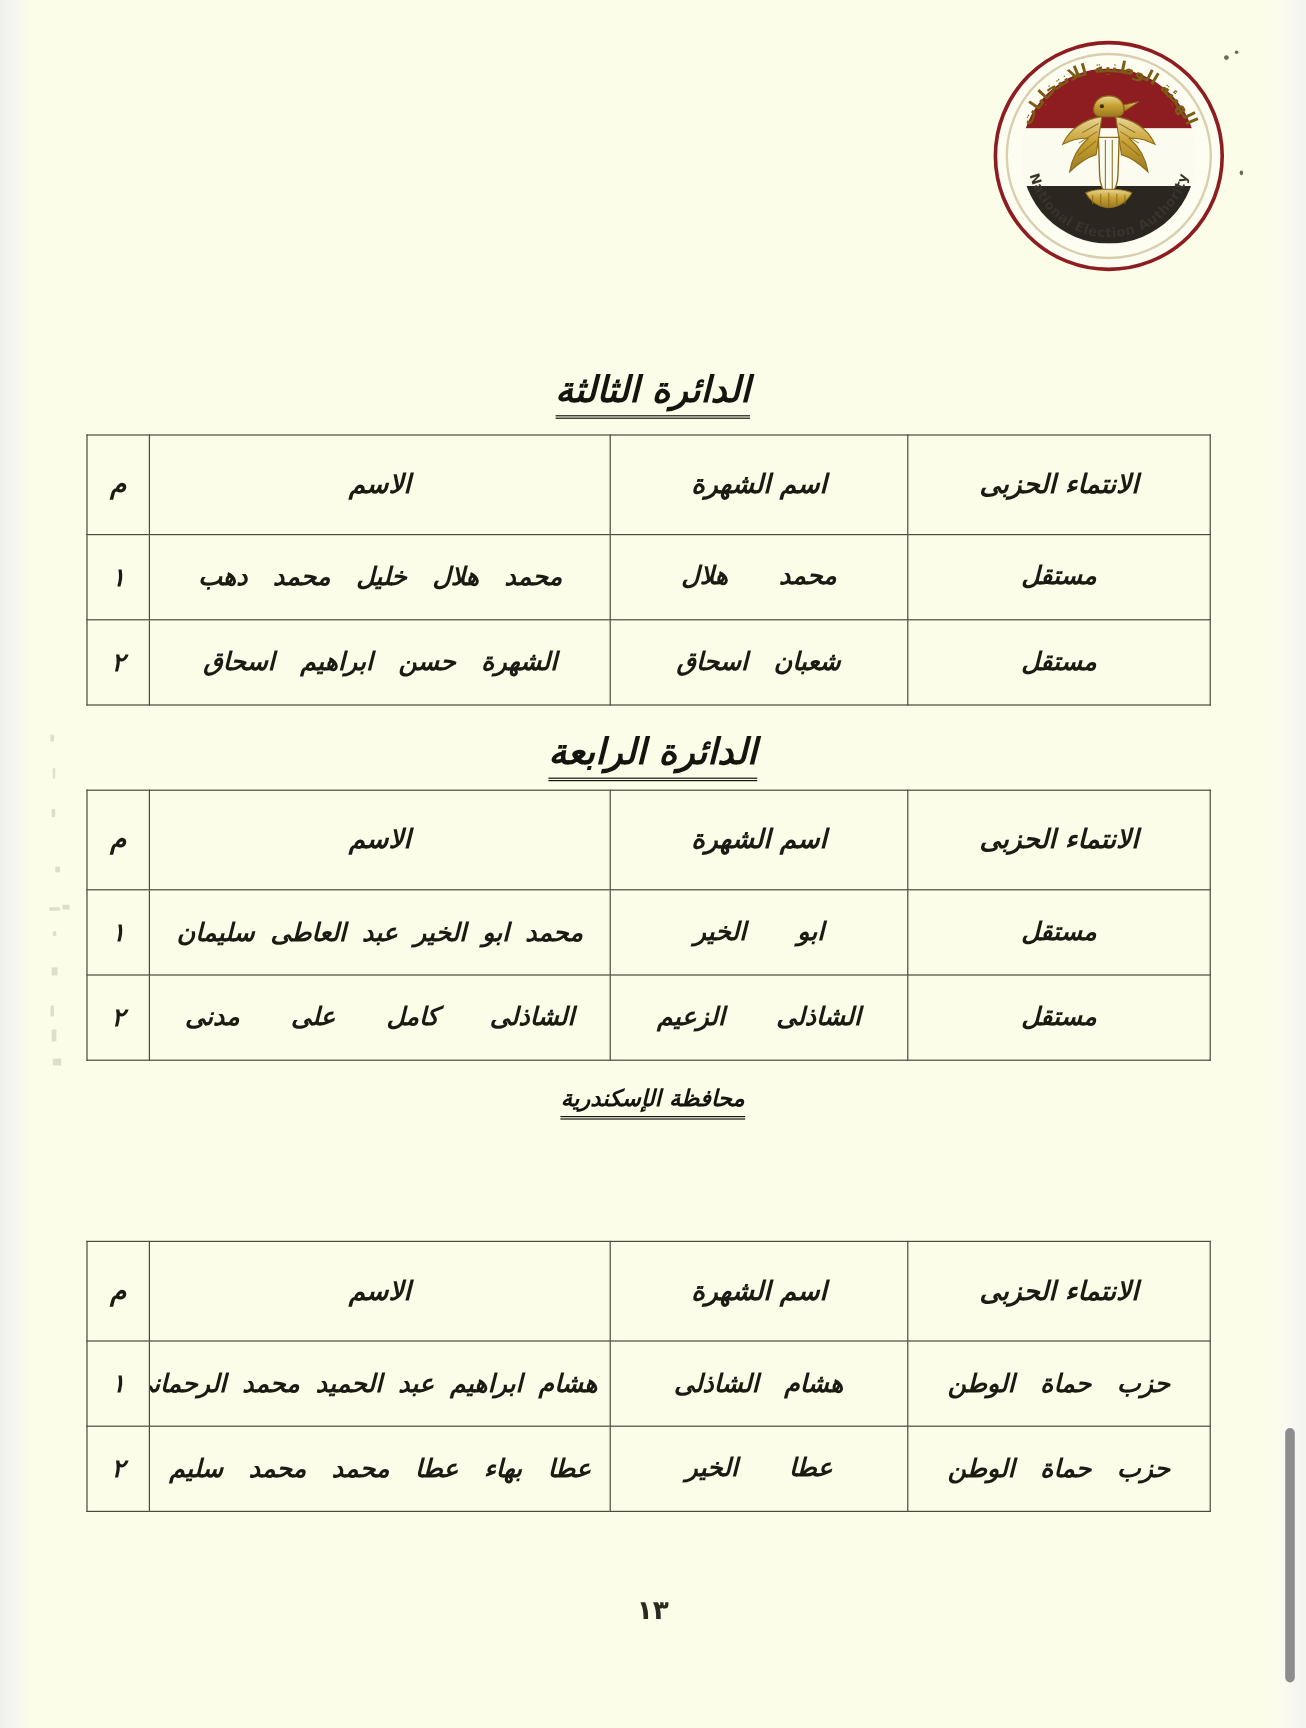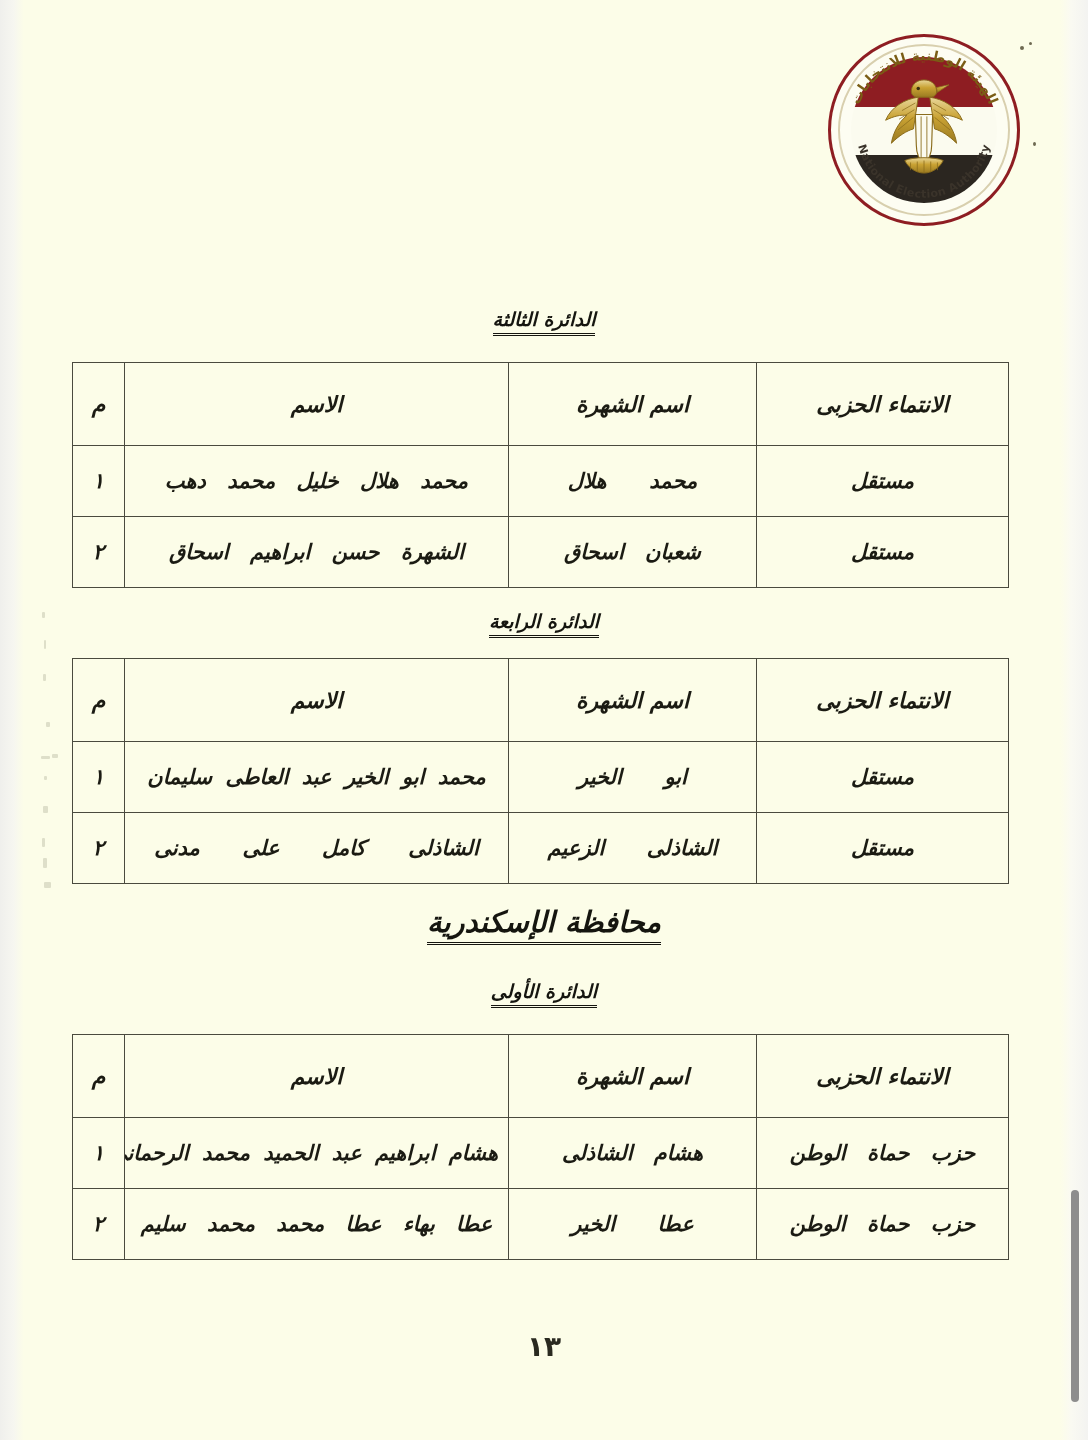--- a/index.html
+++ b/index.html
@@ -134,22 +134,22 @@
     color: #15150f;
     font-family: "DejaVu Sans", "Liberation Sans", sans-serif;
   }
   .heading span {
     display: inline-block;
     border-bottom: 3px double #15150f;
     padding-bottom: 3px;
     font-style: italic;
     letter-spacing: .5px;
   }
-  .heading.district { font-size: 19px; }
-  .heading.governorate { font-size: 29px; }
+  .heading.district { font-size: 30px; }
+  .heading.governorate { font-size: 19px; }
 
   
   table.candidates {
     position: absolute;
     border-collapse: collapse;
     width: 936px;
     left: 72px;
     table-layout: fixed;
     background: transparent;
   }
@@ -189,21 +189,21 @@
     word-spacing: 6px;
   }
   .stretch.wide  { word-spacing: 14px; margin-left: 22px; }
   .stretch.wider { word-spacing: 30px; font-family: Liberation Mono, monospace; }
 
   
   .page-number {
     position: absolute;
     width: 100%;
     text-align: center;
-    font-size: 28px;
+    font-size: 22px;
     font-weight: 700;
     color: #2a2a20;
     letter-spacing: 1px;
   }
 </style>
 </head>
 <body>
 
 <div class="page">
 
@@ -393,23 +393,20 @@
           </td>
         <td>٢</td>
       </tr>
     </tbody>
   </table>
 
   <div class="heading governorate" style="top:905px;">
     <span>محافظة الإسكندرية</span>
   </div>
 
-  <div class="heading district" style="top:980px;">
-    <span>الدائرة الأولى</span>
-  </div>
 
   <table class="candidates" style="top:1034px;">
     <colgroup>
       <col class="col-party">
         <col class="col-known">
         <col class="col-name">
         <col class="col-num">
     </colgroup>
     <thead>
       <tr>

